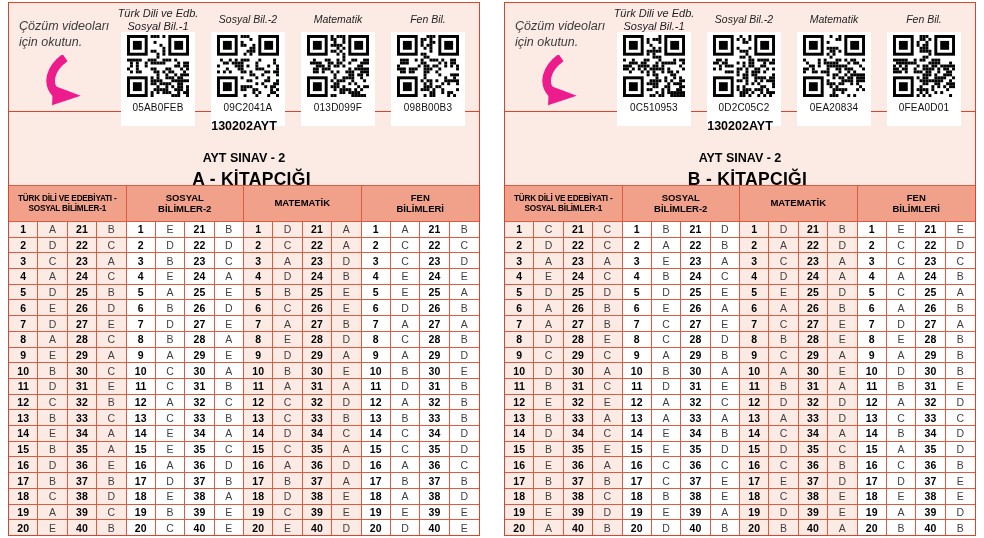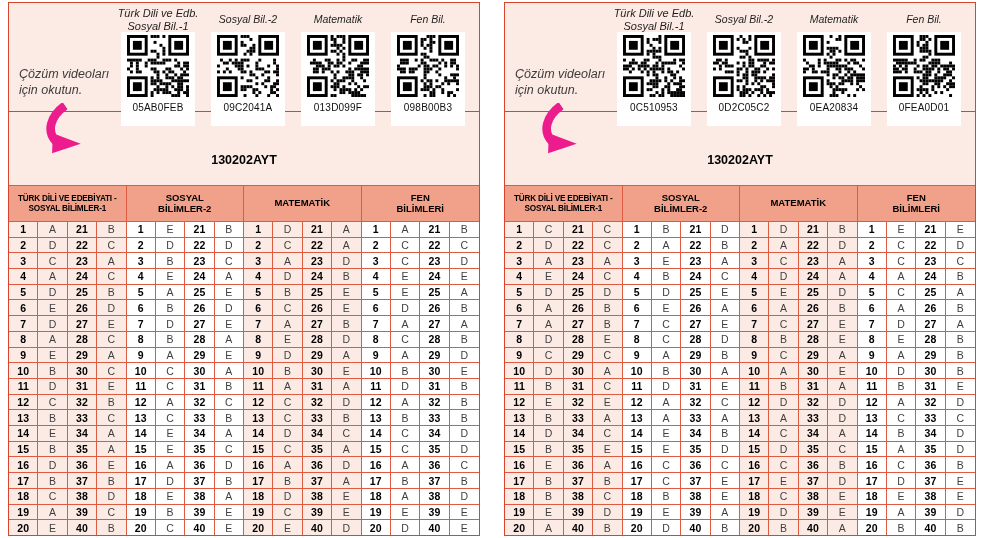--- a/index.html
+++ b/index.html
@@ -3,33 +3,33 @@
 <meta charset="utf-8">
 <style>
   html,body{margin:0;padding:0;background:#ffffff;}
   body{width:984px;height:538px;overflow:hidden;font-family:"Liberation Sans",sans-serif;}
   .page{display:flex;gap:24px;padding:2px 8px;box-sizing:border-box;width:984px;}
   .panel{width:472px;height:534px;box-sizing:border-box;border:1.5px solid var(--panel-border,#d9442c);
          background:var(--band-fill,#fcebe5);display:flex;flex-direction:column;}
   
   .qr-band{height:109px;box-sizing:border-box;border-bottom:1.5px solid var(--panel-border,#d9442c);
            display:flex;}
-  .scan-note-wrap{width:102px;position:relative;padding:16px 0 0 10px;box-sizing:border-box;flex:0 0 auto;margin-top:48px;}
+  .scan-note-wrap{width:102px;position:relative;padding:16px 0 0 10px;box-sizing:border-box;flex:0 0 auto;}
   .scan-note{font-style:italic;font-size:12.5px;line-height:1.25;color:#3c3c3c;white-space:pre-line;}
   .arrow{position:absolute;left:24px;top:52px;width:52px;height:52px;color:var(--arrow-pink,#ec1c8d);}
   .qr-list{flex:1;display:flex;justify-content:space-evenly;align-items:flex-start;padding:4px 4px 0 0;}
   .qr-group{width:86px;display:flex;flex-direction:column;align-items:center;}
   .qr-label{font-style:italic;font-size:10.5px;color:#1e1e1e;height:25px;display:flex;align-items:center;
             justify-content:center;text-align:center;white-space:pre-line;line-height:1.12;}
   .qr-label.small{font-size:11px;}
   .qr-box{background:#ffffff;padding:3px 6px 13px 6px;text-align:center;}
   .qr-code-text{font-size:10px;color:#101010;letter-spacing:.2px;padding-top:1px;}
   
   .title-band{height:73px;box-sizing:border-box;text-align:center;padding-top:7px;}
-  .exam-code{font-weight:bold;font-size:12.5px;color:#000;margin-top:34px;}
+  .exam-code{font-weight:bold;font-size:12.5px;color:#000;}
   .exam-title{font-weight:bold;font-size:12.5px;color:#000;margin-top:18px;}
   .booklet-title{font-weight:bold;font-size:17.5px;color:#000;margin-top:4px;letter-spacing:.3px;padding-left:15px;}
   
   .section-headers{display:grid;grid-template-columns:repeat(4,1fr);height:36px;flex:0 0 auto;}
   .sec-header{background:var(--header-fill,#f1a18a);border-top:1px solid var(--grid-border,#dd5b41);
               border-right:1px solid var(--grid-border,#dd5b41);display:flex;flex-direction:column;
               justify-content:center;align-items:center;font-weight:bold;font-size:9.5px;line-height:1.1;color:#000;}
   .sec-header:last-child{border-right:none;}
   .sec-header.sec0{font-size:8.2px;letter-spacing:-0.2px;}
   
@@ -1466,20 +1466,21 @@
                 <rect x="0" y="14" width="7" height="7" fill="#000"></rect>
                 <rect x="1" y="15" width="5" height="5" fill="#fff"></rect>
                 <rect x="2" y="16" width="3" height="3" fill="#000"></rect>
               </svg><div class="qr-code-text">0FEA0D01</div></div>
           </div>
         </div>
       </div>
       <div class="title-band">
         <div class="exam-code">130202AYT</div>
         <div class="exam-title">AYT SINAV - 2</div>
+        <div class="booklet-title">B - KİTAPÇIĞI</div>
       </div>
       <div class="section-headers">
         <div class="sec-header sec0">
           <div class="">TÜRK DİLİ VE EDEBİYATI -</div>
           <div class="">SOSYAL BİLİMLER-1</div>
         </div>
         <div class="sec-header">
           <div class="">SOSYAL</div>
           <div class="">BİLİMLER-2</div>
         </div>

